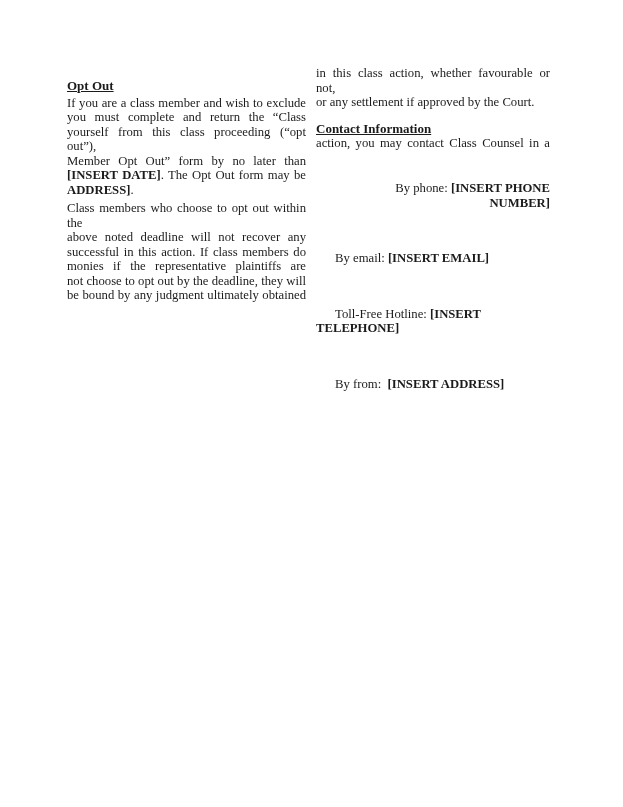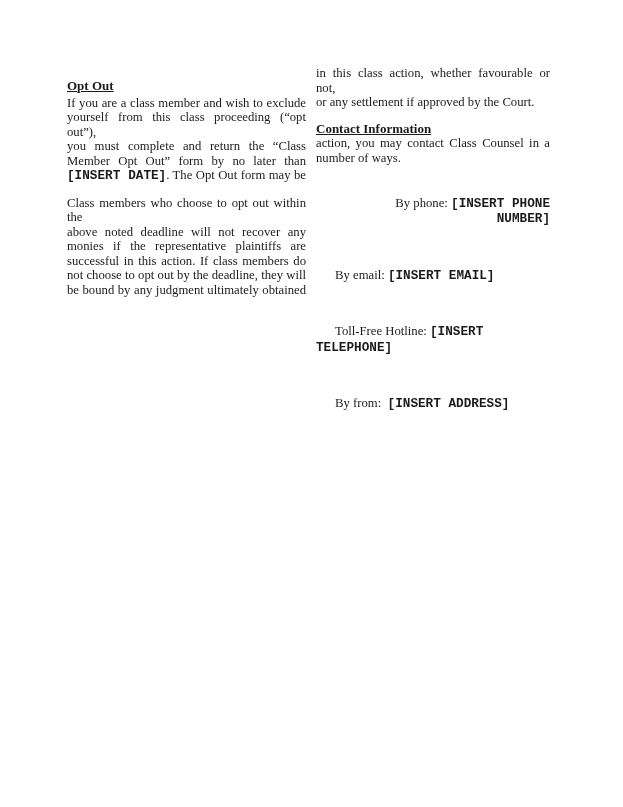--- a/index.html
+++ b/index.html
@@ -31,66 +31,66 @@
     font-weight: bold;
     text-decoration: underline;
     margin: 0;
     font-size: 13px;
     line-height: 14.5px;
   }
   .col-left  .heading { margin-top: 13px; margin-bottom: 2px; }
   .col-right .heading { margin-top: 12px; margin-bottom: 0; }
 
   .para { margin: 0; }
-  .gap-above { margin-top: 12px; }
+  .gap-above { margin-top: 4px; }
 
   .tline { text-align: justify; }
   .tline.fill { text-align-last: justify; }
 
-  .bold { font-weight: bold; font-family: Liberation Mono, monospace; }
+  .bold { font-weight: bold; }
 
   .contact-line {
     margin-top: 12px;
     white-space: pre-wrap;
   }
   .contact-line.first { margin-top: 16px; text-align: right; }
 </style>
 </head>
 <body>
 
 <div class="page">
 
   <div class="col col-left">
     <h3 class="heading">Opt Out</h3>
     <div class="para">
         <div class="tline fill"><span>If you are a class member and wish to exclude</span></div>
+        <div class="tline fill"><span>you must complete and return the “Class</span></div>
         <div class="tline fill"><span>yourself from this class proceeding (“opt out”),</span></div>
-        <div class="tline fill"><span>you must complete and return the “Class</span></div>
         <div class="tline fill"><span>Member Opt Out” form by no later than</span></div>
         <div class="tline fill"><span class="bold">[INSERT DATE]</span><span>. The Opt Out form may be</span></div>
+        <div class="tline"><span class="bold">ADDRESS]</span><span>.</span></div>
       </div>
     <div class="para gap-above">
         <div class="tline fill"><span>Class members who choose to opt out within the</span></div>
         <div class="tline fill"><span>above noted deadline will not recover any</span></div>
+        <div class="tline fill"><span>successful in this action. If class members do</span></div>
         <div class="tline fill"><span>monies if the representative plaintiffs are</span></div>
-        <div class="tline fill"><span>successful in this action. If class members do</span></div>
         <div class="tline fill"><span>not choose to opt out by the deadline, they will</span></div>
         <div class="tline fill"><span>be bound by any judgment ultimately obtained</span></div>
       </div>
   </div>
 
   <div class="col col-right">
     <div class="para">
         <div class="tline fill"><span>in this class action, whether favourable or not,</span></div>
         <div class="tline"><span>or any settlement if approved by the Court.</span></div>
       </div>
     <h3 class="heading">Contact Information</h3>
     <div class="para">
         <div class="tline fill"><span>action, you may contact Class Counsel in a</span></div>
-        <div class="tline"><span>number of ways.</span></div>
       </div>
 
     <div class="contact-line first">
       <span>By phone: </span><span class="bold">[INSERT PHONE NUMBER]</span>
     </div>
     <div class="contact-line">
       <span>By email: </span><span class="bold">[INSERT EMAIL]</span>
     </div>
     <div class="contact-line">
       <span>Toll-Free Hotline: </span><span class="bold">[INSERT TELEPHONE]</span>

